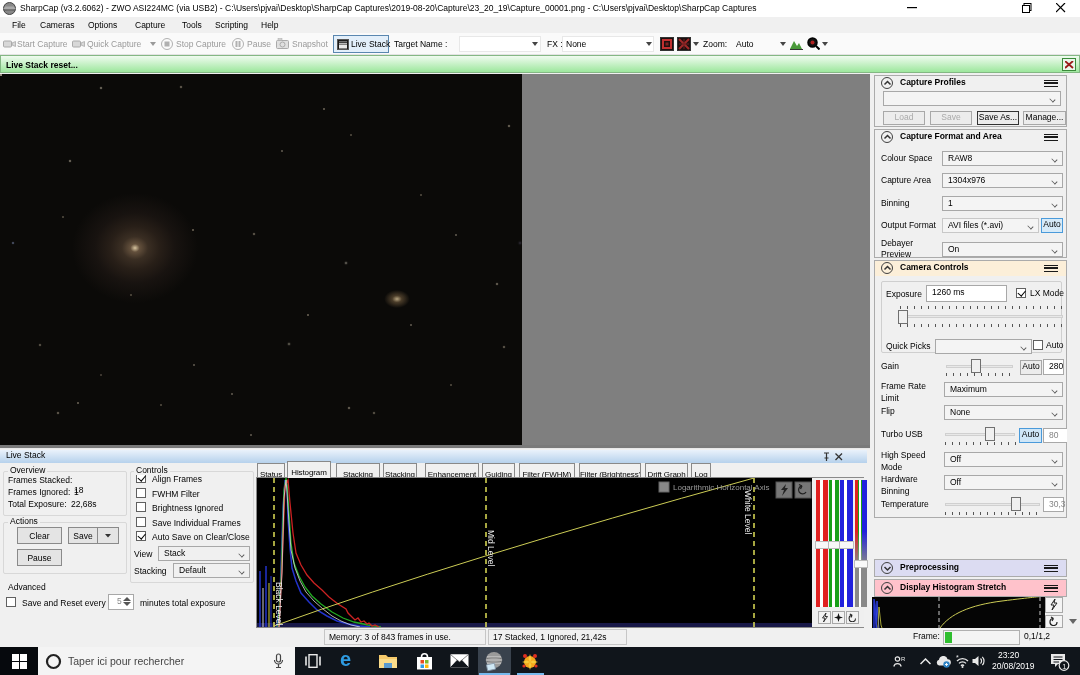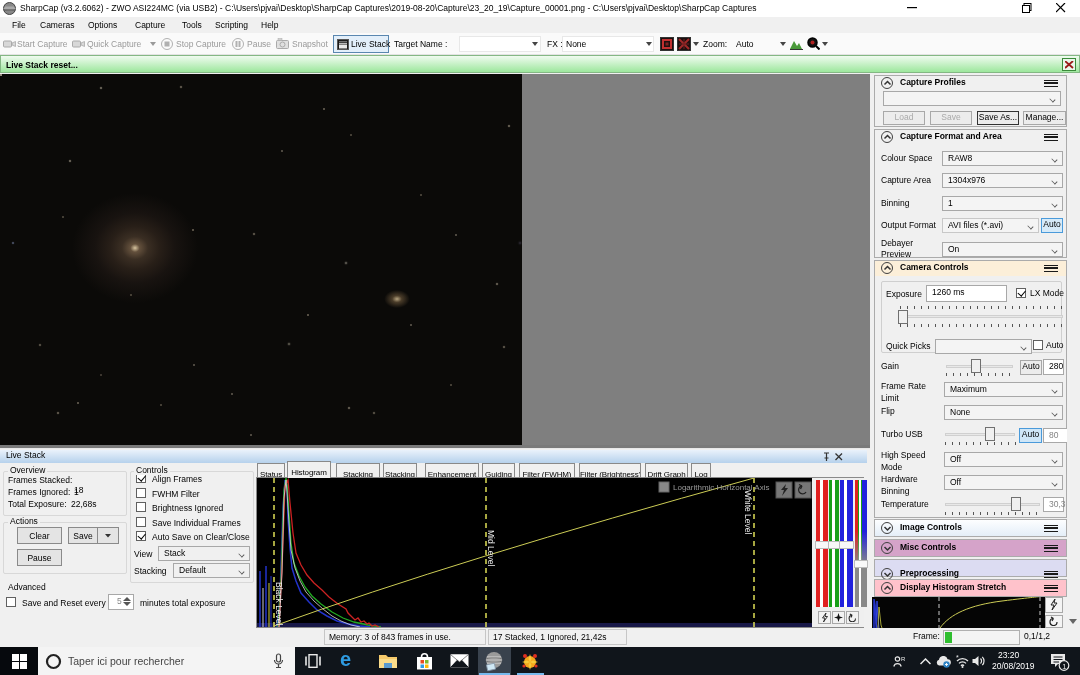--- a/index.html
+++ b/index.html
@@ -281,44 +281,22 @@
     <div class="combo" style="left:69px;top:191px;width:119px;">Off</div>
     <div class="glbl" style="left:6px;top:212px;width:60px;line-height:12px;white-space:normal;">Hardware Binning</div>
     <div class="combo" style="left:69px;top:214px;width:119px;">Off</div>
     <div class="glbl" style="left:6px;top:238px;">Temperature</div>
     <div class="slider-track" style="left:70px;top:242px;width:95px;"></div>
     <div class="slider-thumb" style="left:136px;top:236px;"></div>
     <div class="ticks" style="left:70px;top:251px;width:96px;"></div>
     <div class="tbox gray" style="left:168px;top:236px;width:21px;height:15px;">30,3</div>
   </div>
 
-  <div class="sect" style="top:445px;height:18px;background:linear-gradient(#fdfeff,#e4eef8);">
+  <div class="sect" style="top:485px;height:18px;background:#dcdcf2;">
     <div class="shead" style="top:1px;">
-        <div class="circ">
-          <svg width="9" height="9" style="left:1px;top:1px;">
-            <path d="M1.5,3 L4.5,6 L7.5,3" fill="none" stroke="#333" stroke-width="1.5"></path>
-          </svg>
-        </div>
-        <span class="stitle">Image Controls</span>
-        <div class="ham"></div>
-      </div>
-  </div>
-  <div class="sect" style="top:465px;height:18px;background:#d5a3c9;">
-    <div class="shead" style="top:1px;">
-        <div class="circ">
-          <svg width="9" height="9" style="left:1px;top:1px;">
-            <path d="M1.5,3 L4.5,6 L7.5,3" fill="none" stroke="#333" stroke-width="1.5"></path>
-          </svg>
-        </div>
-        <span class="stitle">Misc Controls</span>
-        <div class="ham"></div>
-      </div>
-  </div>
-  <div class="sect" style="top:485px;height:18px;background:#dcdcf2;">
-    <div class="shead" style="top:7px;">
         <div class="circ">
           <svg width="9" height="9" style="left:1px;top:1px;">
             <path d="M1.5,3 L4.5,6 L7.5,3" fill="none" stroke="#333" stroke-width="1.5"></path>
           </svg>
         </div>
         <span class="stitle">Preprocessing</span>
         <div class="ham"></div>
       </div>
   </div>
   <div class="sect" style="top:505px;height:18px;background:#ffc2cb;">

